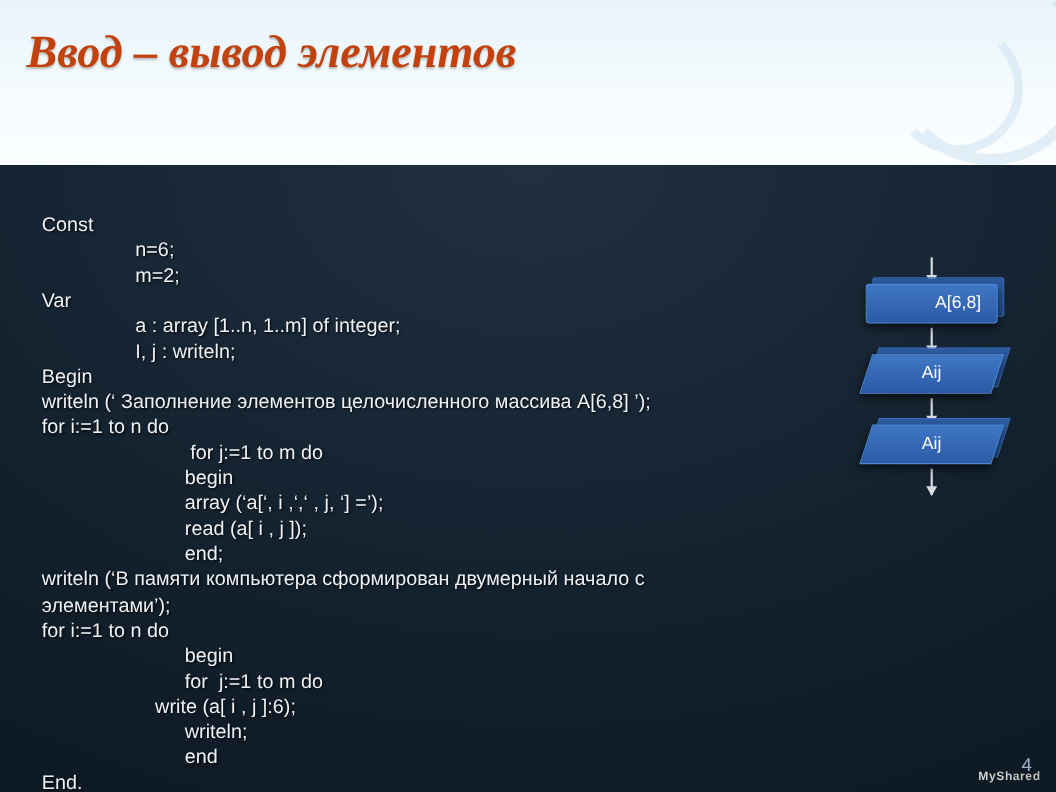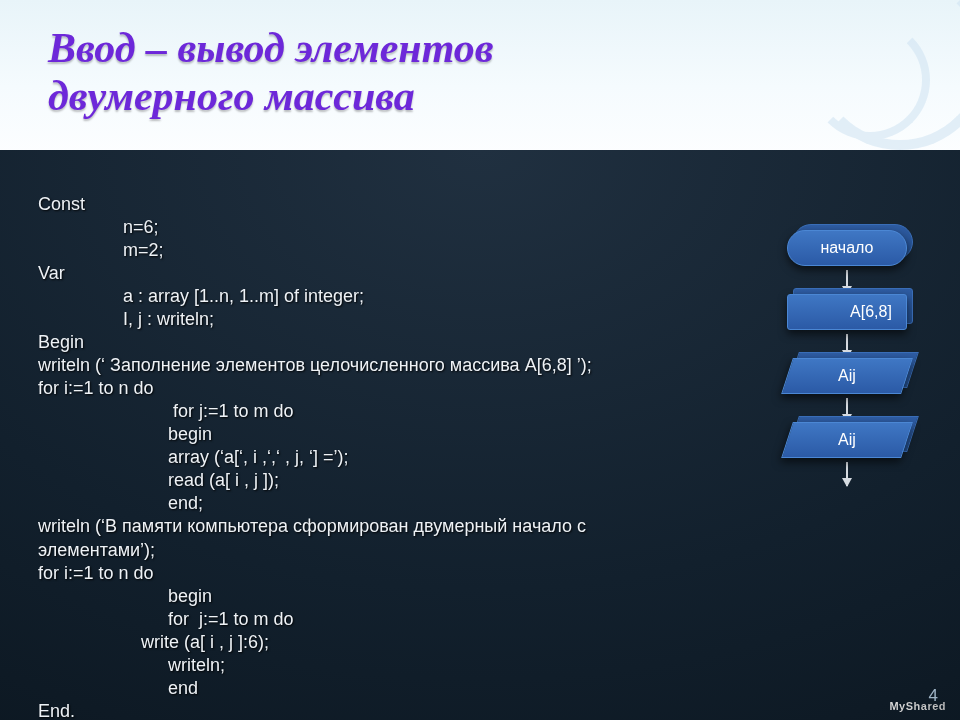--- a/index.html
+++ b/index.html
@@ -19,27 +19,27 @@
     opacity: 0.55;
   }
   .swirl .arc {
     position: absolute;
     border: 10px solid #cfe3f2;
     border-radius: 50%;
     border-top-color: transparent;
     border-left-color: transparent;
   }
   .title {
-    padding: 24px 0 0 48px;
+    padding: 24px 0 0 24px;
     font-family: Georgia, "Times New Roman", serif;
     font-style: italic;
     font-weight: bold;
     font-size: 42px;
     line-height: 1.15;
-    color: #6d28d9;
+    color: #c2410c;
     text-shadow: 0 2px 2px rgba(0,0,0,.25);
   }
   .dark-panel {
     position: absolute;
     top: 150px; left: 0; right: 0; bottom: 0;
     background: radial-gradient(ellipse 120% 140% at 50% 0%, #203040 0%, #12202d 55%, #0a141d 100%);
     color: #f0f3f6;
   }
   .code {
     position: absolute;
@@ -131,21 +131,20 @@
 </head>
 <body>
 
 <div class="swirl">
   <div class="arc" style="width:180px;height:180px;top:10px;right:10px"></div>
   <div class="arc" style="width:120px;height:120px;top:60px;right:70px;border-width:8px"></div>
 </div>
 
 <div class="title">
   <div>Ввод – вывод элементов</div>
-  <div>двумерного массива</div>
 </div>
 
 <div class="dark-panel">
 
   <div class="code">
 <span>Const</span>
 <span class="indent1">n=6;</span>
 <span class="indent1">m=2;</span>
 <span>Var</span>
 <span class="indent1">a : array [1..n, 1..m] of integer;</span>
@@ -163,26 +162,20 @@
 <span>for i:=1 to n do</span>
 <span class="indent2">begin</span>
 <span class="indent2">for  j:=1 to m do</span>
 <span class="indent3">write (a[ i , j ]:6);</span>
 <span class="indent2">writeln;</span>
 <span class="indent2">end</span>
 <span>End.</span>
   </div>
 
   <div class="flow">
-    <div class="flow-wrap" style="border-radius:18px">
-      <div class="flow-shadow" style="border-radius:18px"></div>
-      <div class="flow-node flow-pill">
-          <span>начало</span>
-        </div>
-    </div>
     <div class="arrow"></div>
 
     <div class="flow-wrap" style="border-radius:3px">
       <div class="flow-shadow" style="border-radius:3px"></div>
       <div class="flow-node flow-rect">
           <span>A[6,8]</span>
         </div>
     </div>
     <div class="arrow"></div>
 

